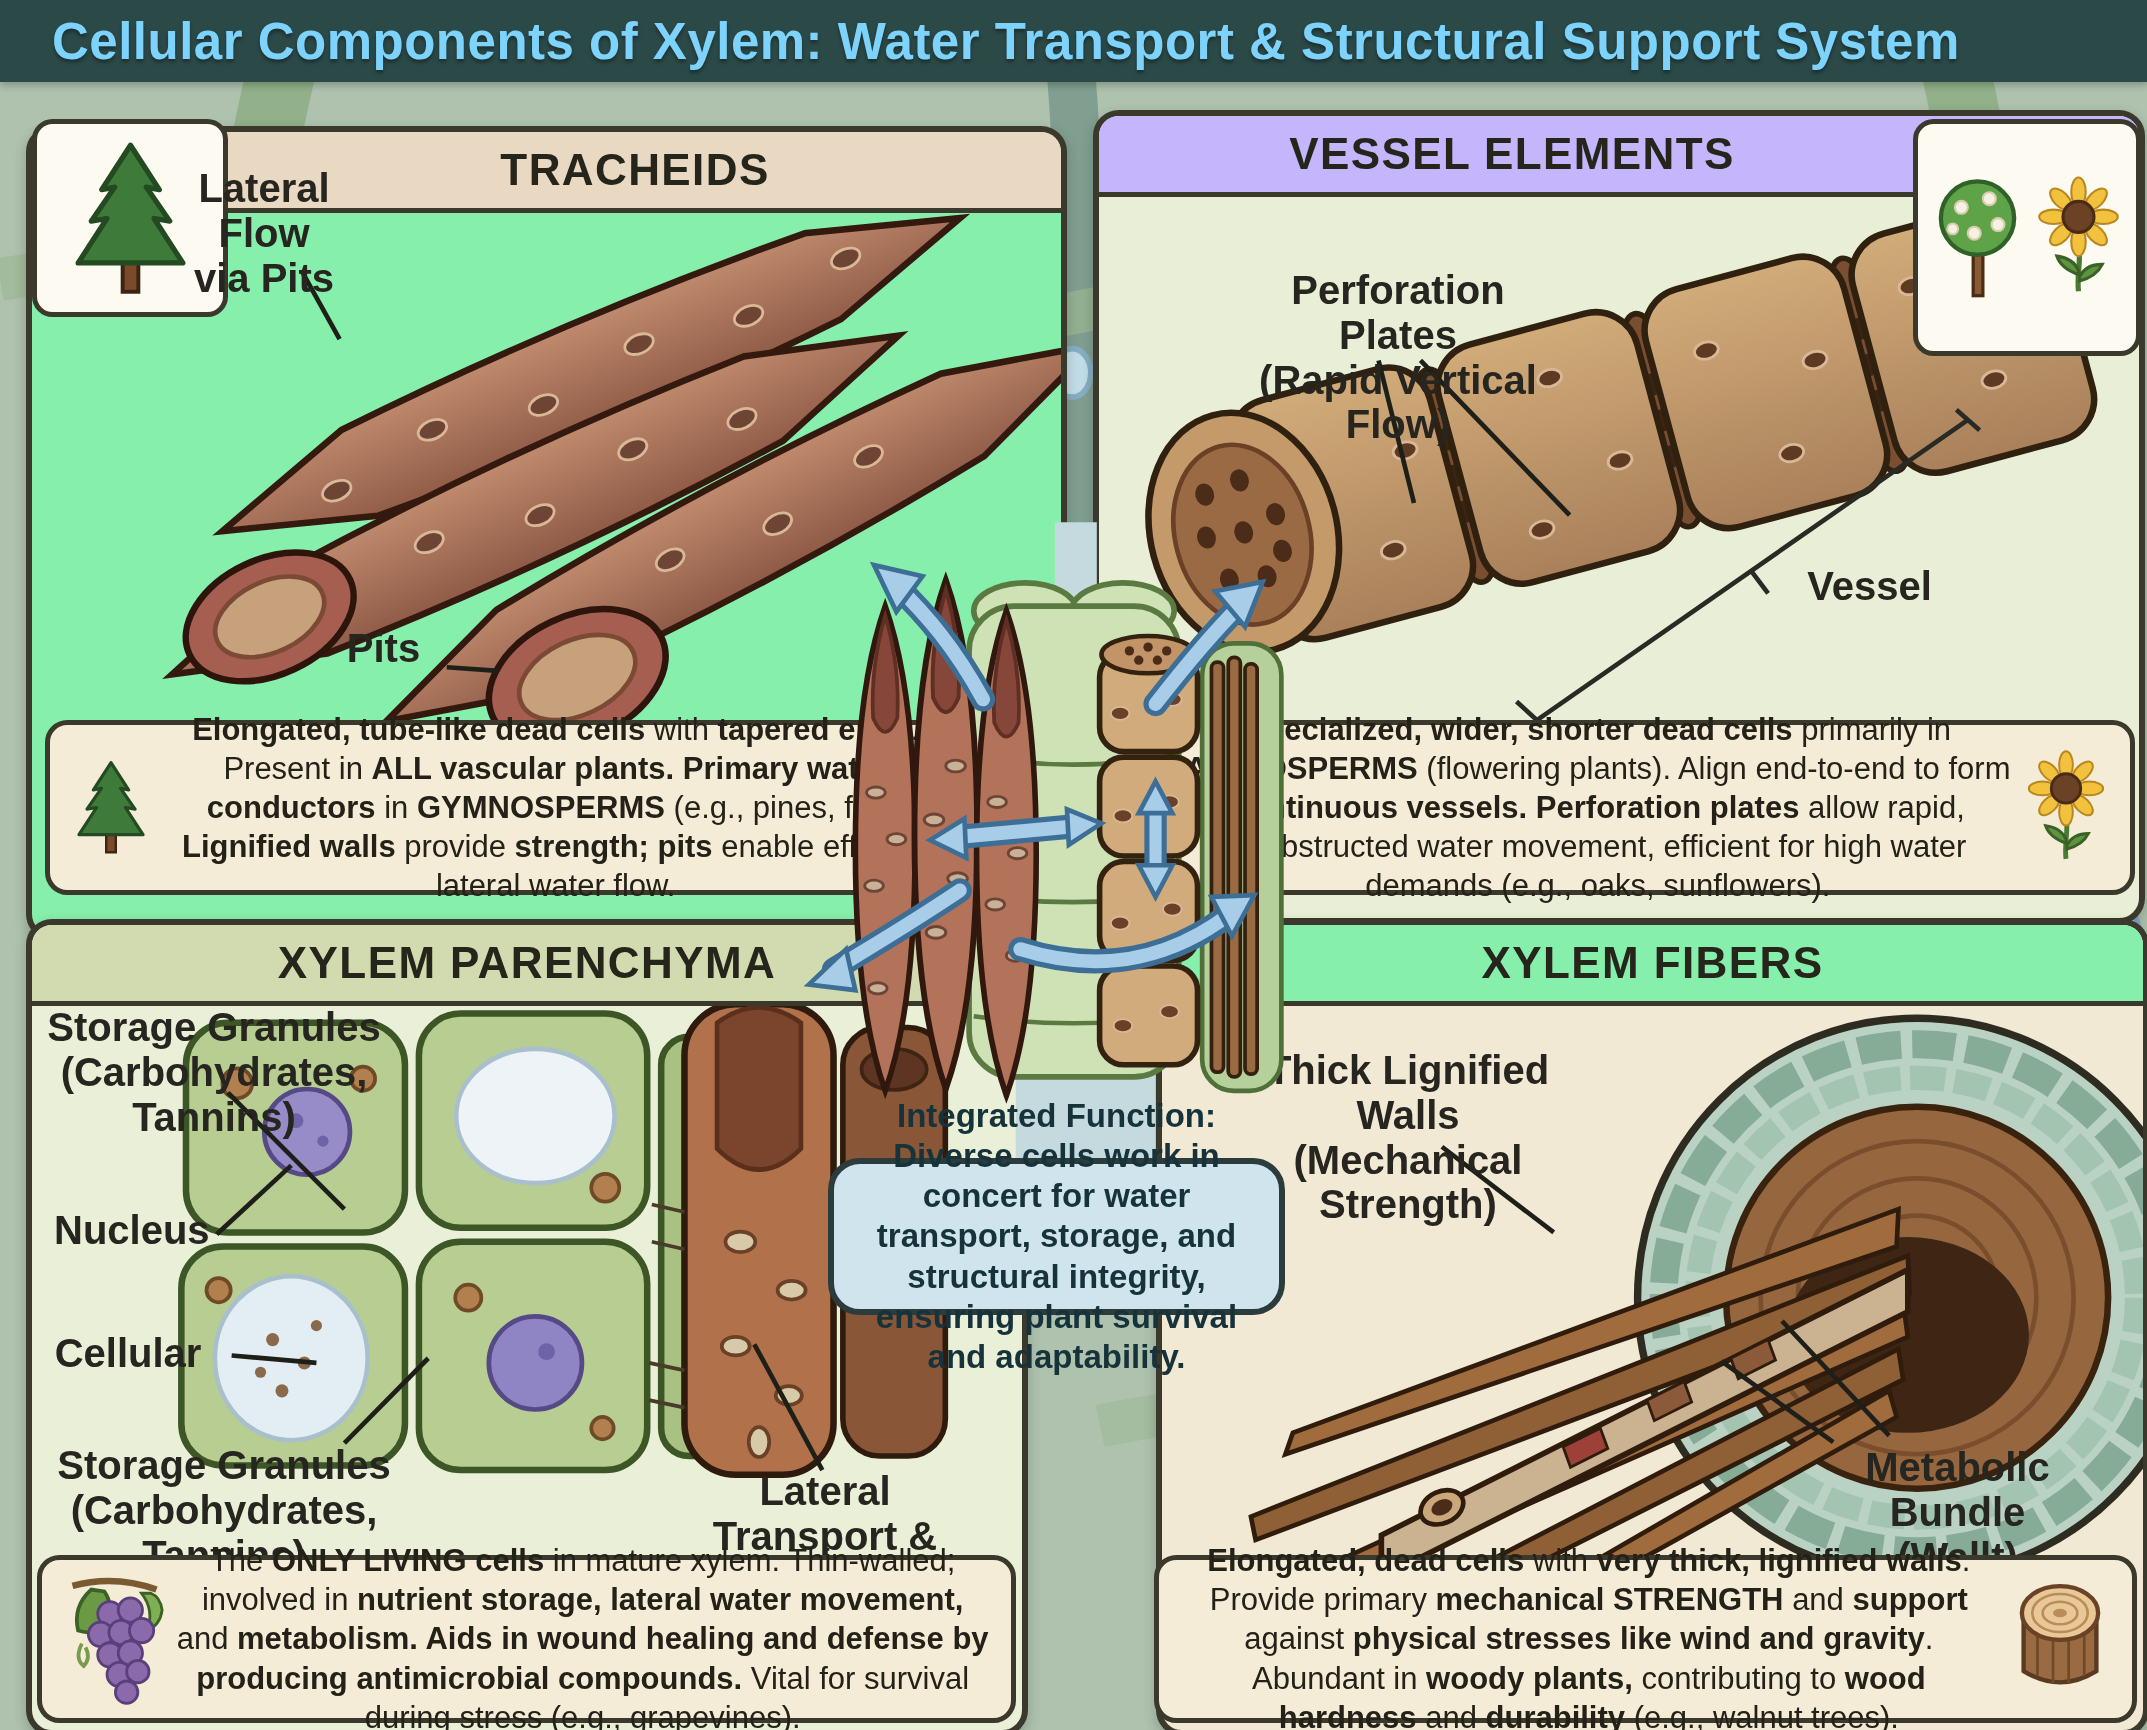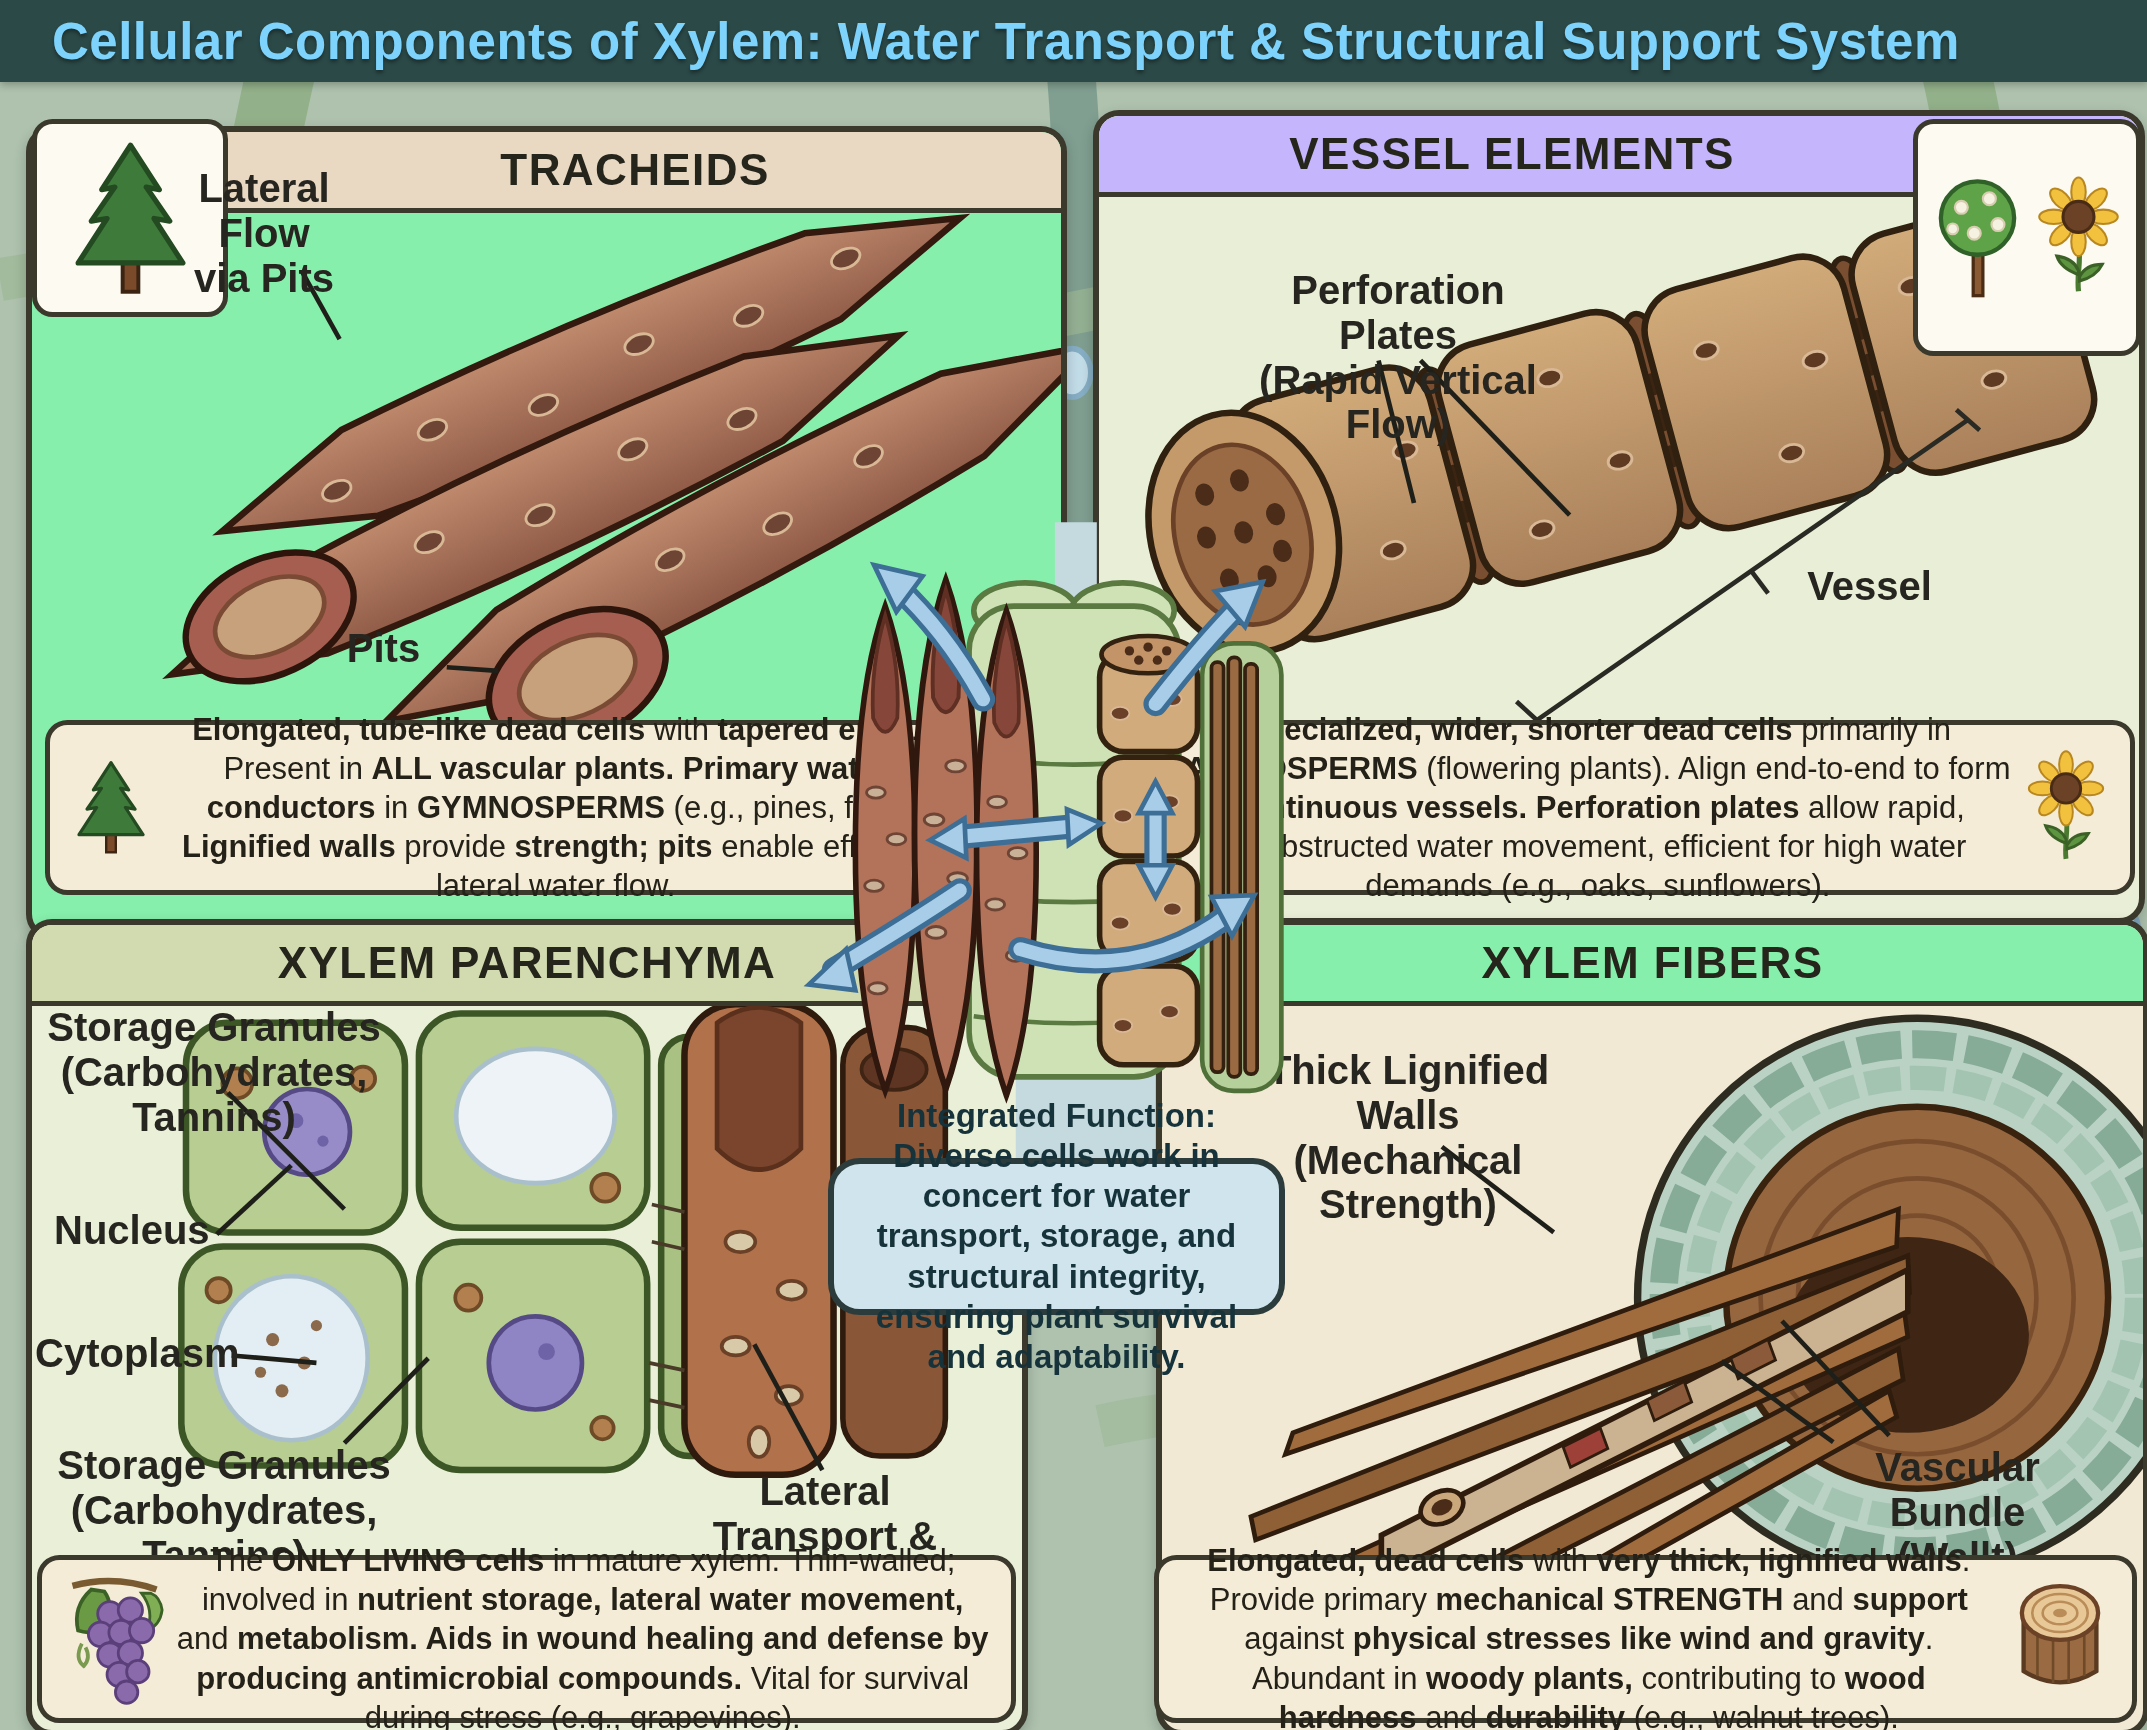--- a/index.html
+++ b/index.html
@@ -362,36 +362,36 @@
     <span>Vessel</span>
   </div>
   <div class="lbl" style="left:37px;top:1005px;width:354px">
     <span>Storage Granules</span>
     <span class="sub">(Carbohydrates, Tannins)</span>
   </div>
   <div class="lbl" style="left:54px;top:1208px;width:149px">
     <span>Nucleus</span>
   </div>
   <div class="lbl" style="left:35px;top:1331px;width:186px">
-    <span>Cytoplasm</span>
+    <span>Cellular</span>
   </div>
   <div class="lbl" style="left:28px;top:1443px;width:392px">
     <span>Storage Granules</span>
     <span class="sub">(Carbohydrates, Tannins)</span>
   </div>
   <div class="lbl" style="left:685px;top:1469px;width:280px">
     <span>Lateral Transport &amp;</span>
     <span class="sub" style="font-weight:700">Metabolic Activity</span>
   </div>
   <div class="lbl" style="left:1254px;top:1048px;width:308px">
     <span>Thick Lignified Walls</span>
     <span class="sub">(Mechanical Strength)</span>
   </div>
   <div class="lbl" style="left:1813px;top:1445px;width:289px">
-    <span>Vascular Bundle</span>
+    <span>Metabolic Bundle</span>
     <span class="sub">(Wallt)</span>
   </div>
 
   <div class="desc" style="left:45px;top:720px;width:932px;height:175px">
     <svg class="dicon" width="80" height="119" viewBox="0 0 100 120">
       <rect x="44" y="94" width="12" height="22" fill="#7a4a2a" stroke="#3c2412" stroke-width="3"></rect>
       <path d="M50 4 L72 38 L62 36 L80 62 L68 60 L90 94 L10 94 L32 60 L20 62 L38 36 L28 38 Z" fill="#3e7a3a" stroke="#234a20" stroke-width="4" stroke-linejoin="round"></path>
     </svg>
     <p class="txt" style="margin:0"><span class="b">Elongated, tube-like dead cells</span><span class="r"> with </span><span class="b">tapered ends</span><span class="r">. Present in </span><span class="b">ALL vascular plants.</span><span class="r"> </span><span class="b">Primary water conductors</span><span class="r"> in </span><span class="b">GYMNOSPERMS</span><span class="r"> (e.g., pines, firs). </span><span class="b">Lignified walls</span><span class="r"> provide </span><span class="b">strength; pits</span><span class="r"> enable efficient lateral water flow.</span></p>
   </div>

